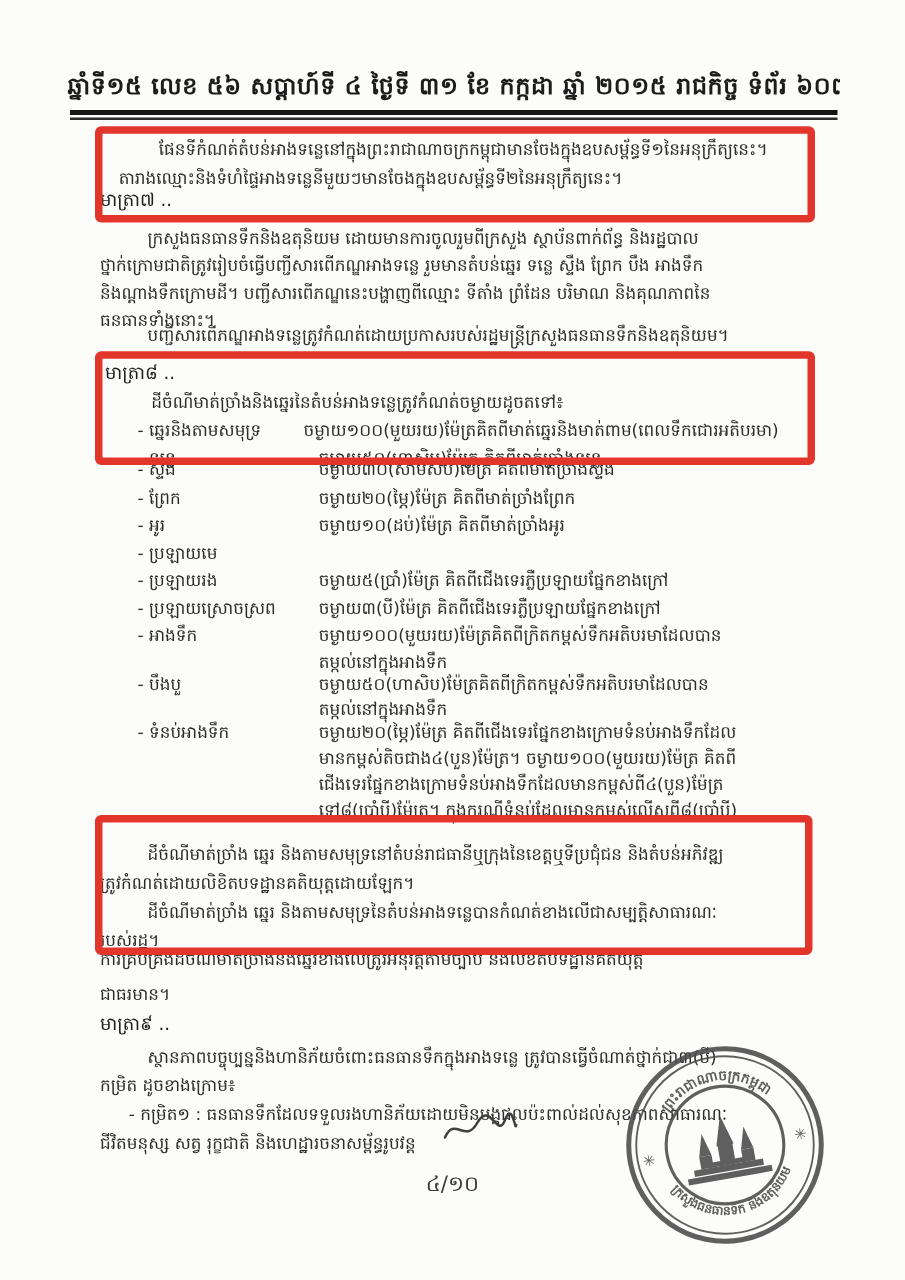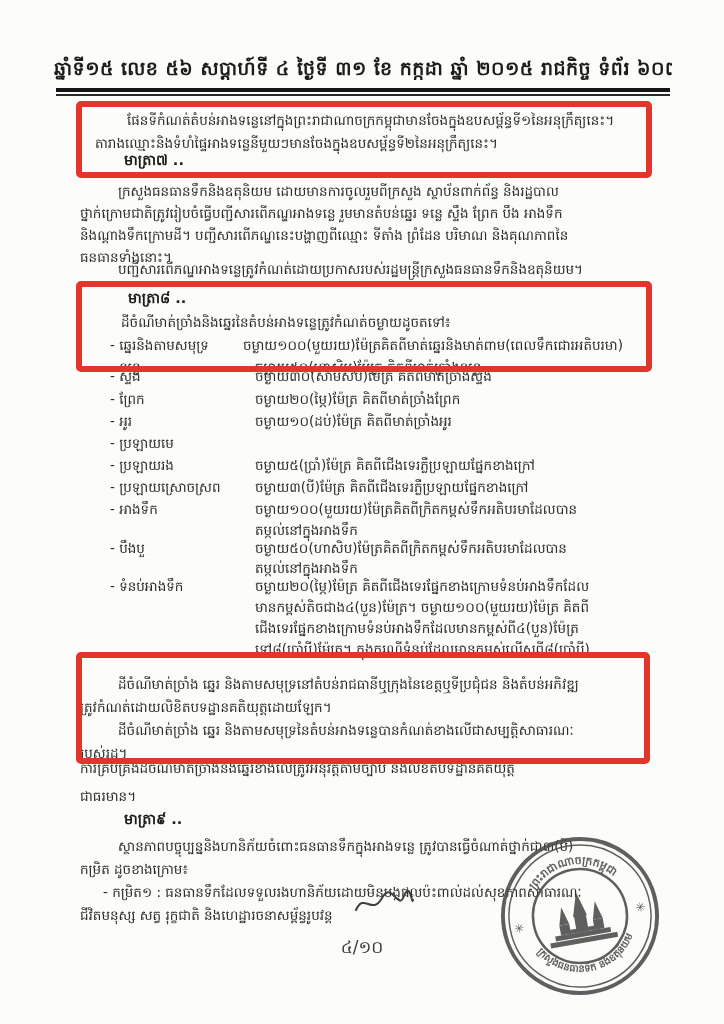--- a/index.html
+++ b/index.html
@@ -8,22 +8,22 @@
     background:#fcfcfa;overflow:hidden;
     font-family:"DejaVu Sans","Liberation Sans",sans-serif;
     color:#2b2b2b;
   }
   .line{
     position:absolute;left:80px;width:562px;height:21px;
     font-size:13.5px;line-height:20px;white-space:nowrap;overflow:hidden;
     z-index:1;
   }
   .heading{
-    position:absolute;height:22px;font-size:14.5px;font-weight:700;
-    white-space:nowrap;overflow:hidden;z-index:1;color:#1d1d1d;margin-left:44px;
+    position:absolute;height:22px;font-size:14.5px;font-weight:400;
+    white-space:nowrap;overflow:hidden;z-index:1;color:#1d1d1d;
   }
   .hdr{
     position:absolute;left:54px;top:56px;width:618px;height:26px;
     font-size:19px;font-weight:700;letter-spacing:.5px;
     white-space:nowrap;overflow:hidden;color:#1c1c1c;
   }
   .rule-thick{position:absolute;left:56px;top:88px;width:614px;height:4px;background:#151515;}
   .rule-thin{position:absolute;left:56px;top:94px;width:614px;height:2px;background:#2a2a2a;}
   .redbox{
     position:absolute;border:6px solid #e2362c;border-radius:5px;

